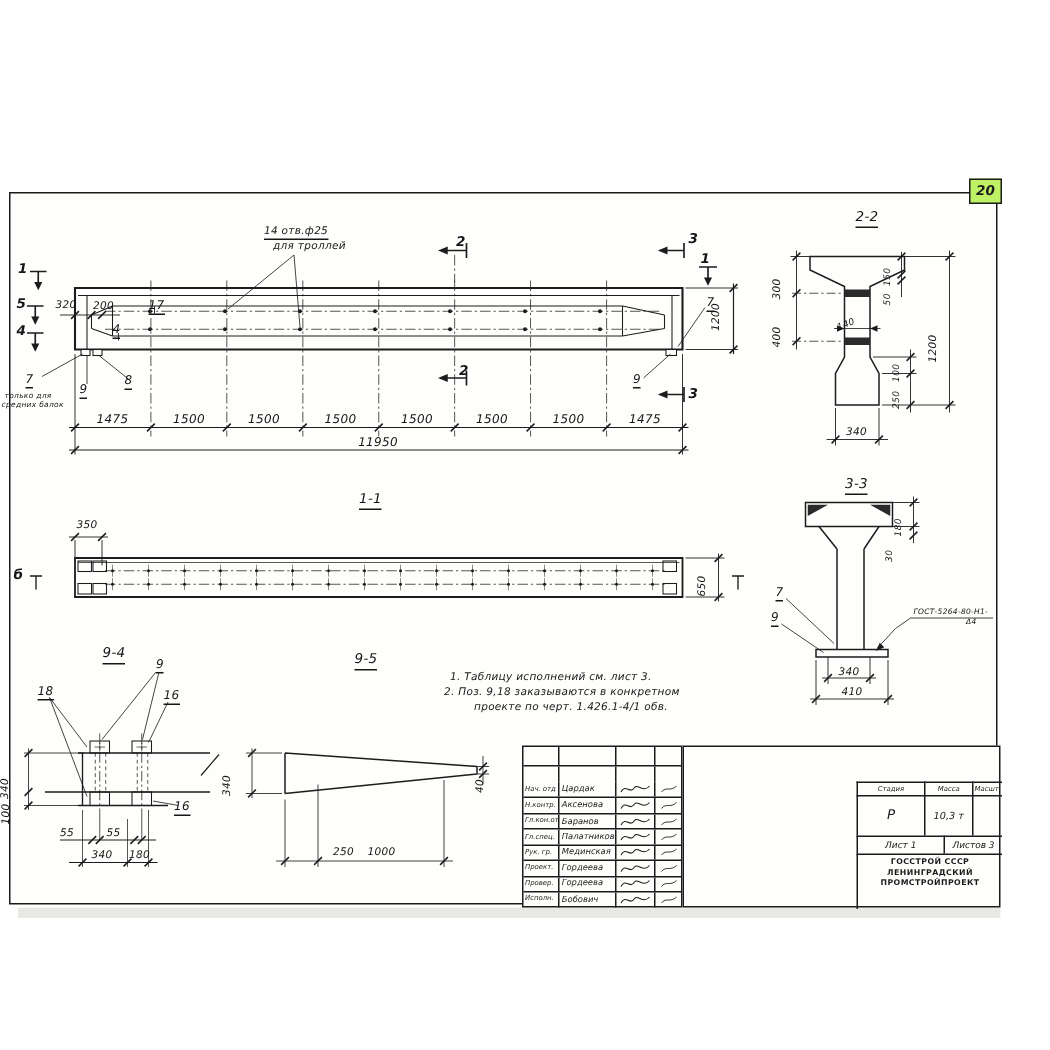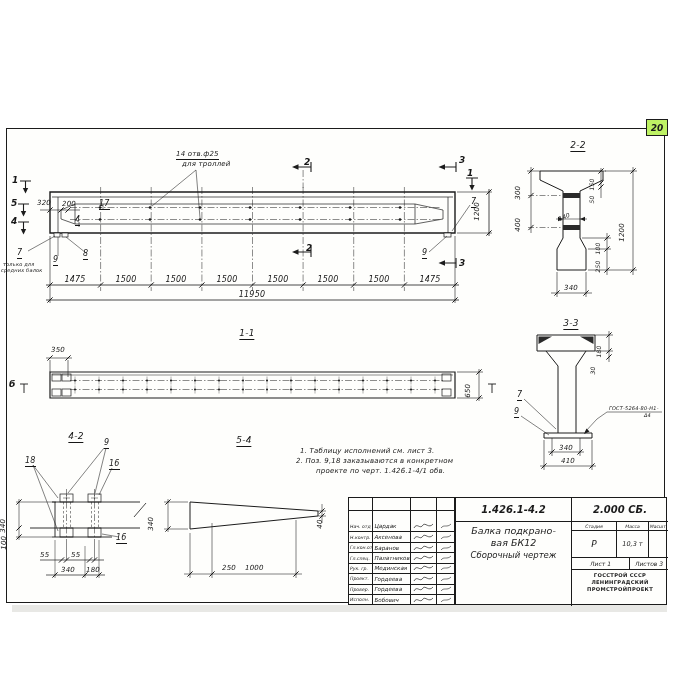--- a/index.html
+++ b/index.html
@@ -343,33 +343,33 @@
   <span class="lb ctr" style="left:328px;top:276px">1500</span>
   <span class="lb ctr" style="left:379px;top:276px">1500</span>
   <span class="lb ctr" style="left:430px;top:276px">1475</span>
   <span class="lb ctr" style="left:252px;top:291px">11950</span>
 
   <span class="lb s9 u ctru" style="left:247px;top:329px">1-1</span>
   <span class="lb s7" style="left:51px;top:347px">350</span>
   <span class="lb s9 b" style="left:9px;top:380px">б</span>
   <span class="lb s7 rot" style="left:473px;top:390px">650</span>
 
-  <span class="lb s9 u ctru" style="left:76px;top:432px">4-2</span>
+  <span class="lb s9 u ctru" style="left:76px;top:432px">9-4</span>
   <span class="lb u" style="left:25px;top:457px">18</span>
   <span class="lb u" style="left:104px;top:439px">9</span>
   <span class="lb u" style="left:109px;top:460px">16</span>
   <span class="lb u" style="left:116px;top:534px">16</span>
   <span class="lb s7 rot" style="left:8px;top:525px">340</span>
   <span class="lb s7 rot" style="left:9px;top:542px">100</span>
   <span class="lb s7" style="left:40px;top:552px">55</span>
   <span class="lb s7" style="left:71px;top:552px">55</span>
   <span class="lb s7" style="left:61px;top:567px">340</span>
   <span class="lb s7" style="left:86px;top:567px">180</span>
 
-  <span class="lb s9 u ctru" style="left:244px;top:436px">5-4</span>
+  <span class="lb s9 u ctru" style="left:244px;top:436px">9-5</span>
   <span class="lb s7 rot" style="left:156px;top:523px">340</span>
   <span class="lb s7 rot" style="left:325px;top:521px">40</span>
   <span class="lb s7" style="left:222px;top:565px">250</span>
   <span class="lb s7" style="left:245px;top:565px">1000</span>
 
   <span class="lb s7" style="left:300px;top:448px">1. Таблицу исполнений см. лист 3.</span>
   <span class="lb s7" style="left:296px;top:458px">2. Поз. 9,18 заказываются в конкретном</span>
   <span class="lb s7" style="left:316px;top:468px">проекте по черт. 1.426.1-4/1 обв.</span>
 
   <span class="lb s9 u ctru" style="left:578px;top:141px">2-2</span>
@@ -548,27 +548,20 @@
           <div class="sc c-date">
             <svg width="14" height="8" viewBox="0 0 14 8">
               <path d="M2,6 C5,2 8,6 12,2" fill="none" stroke="#1c1c1c" stroke-width="0.6"></path>
             </svg>
           </div>
         </div>
       </div>
   </div>
 
   <div id="tb-main">
-    <div class="tb-cell nb-l nb-t" style="left:0;top:0;width:115px;height:23px;font:italic bold 10px 'DejaVu Sans',sans-serif">1.426.1-4.2</div>
-    <div class="tb-cell nb-t" style="left:115px;top:0;width:97px;height:23px;font:italic bold 10px 'DejaVu Sans',sans-serif">2.000 СБ.</div>
-    <div class="tb-cell nb-l" style="left:0;top:23px;width:115px;height:85px;flex-direction:column;justify-content:flex-start;padding-top:3px">
-      <span style="font:italic 9.5px 'DejaVu Sans',sans-serif;line-height:12px">Балка подкрано-</span>
-      <span style="font:italic 9.5px 'DejaVu Sans',sans-serif;line-height:12px">вая БК12</span>
-      <span style="font:italic 8.5px 'DejaVu Sans',sans-serif;line-height:12px">Сборочный чертеж</span>
-    </div>
     <div class="tb-cell" style="left:115px;top:23px;width:45px;height:9px;font:italic 4.6px 'DejaVu Sans',sans-serif">Стадия</div>
     <div class="tb-cell" style="left:160px;top:23px;width:32px;height:9px;font:italic 4.6px 'DejaVu Sans',sans-serif">Масса</div>
     <div class="tb-cell" style="left:192px;top:23px;width:20px;height:9px;font:italic 4.6px 'DejaVu Sans',sans-serif">Масшт.</div>
     <div class="tb-cell" style="left:115px;top:32px;width:45px;height:27px;font:italic 9px 'DejaVu Sans',sans-serif">Р</div>
     <div class="tb-cell" style="left:160px;top:32px;width:32px;height:27px;font:italic 6.5px 'DejaVu Sans',sans-serif">10,3 т</div>
     <div class="tb-cell" style="left:192px;top:32px;width:20px;height:27px"></div>
     <div class="tb-cell" style="left:115px;top:59px;width:58px;height:12px;font:italic 6px 'DejaVu Sans',sans-serif">Лист 1</div>
     <div class="tb-cell" style="left:173px;top:59px;width:39px;height:12px;font:italic 6px 'DejaVu Sans',sans-serif">Листов 3</div>
     <div class="tb-cell" style="left:115px;top:71px;width:97px;height:37px;flex-direction:column;justify-content:flex-start;padding-top:2px">
       <span style="font:bold 5.2px 'DejaVu Sans',sans-serif;line-height:6.8px;letter-spacing:.3px">ГОССТРОЙ СССР</span>

